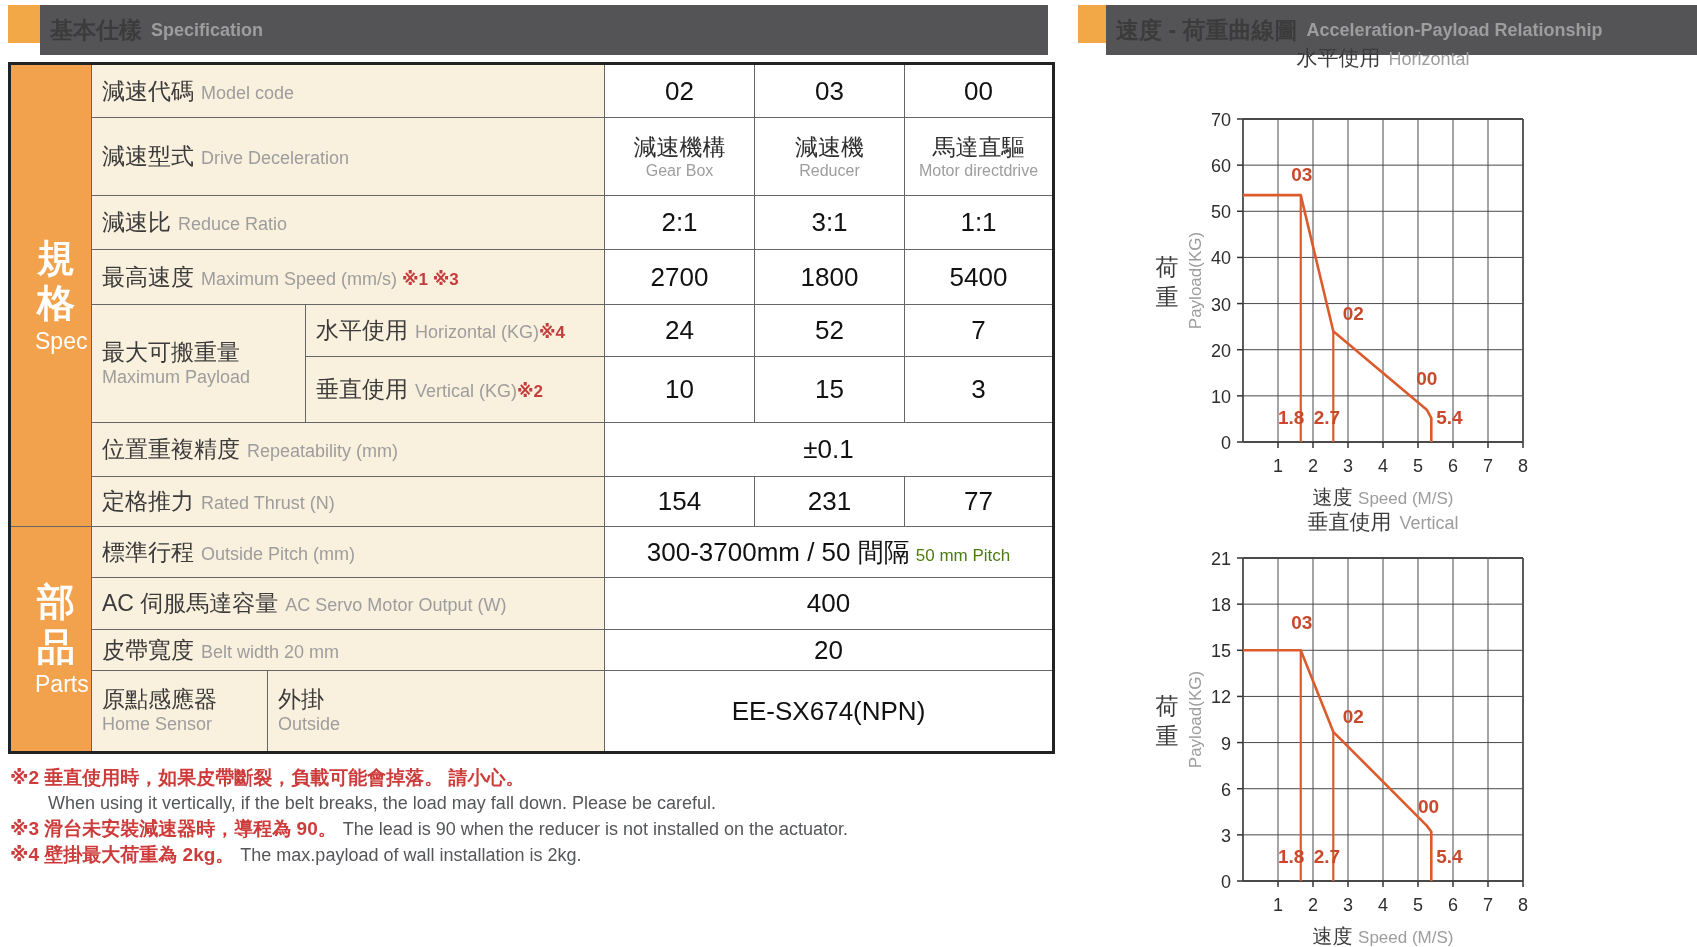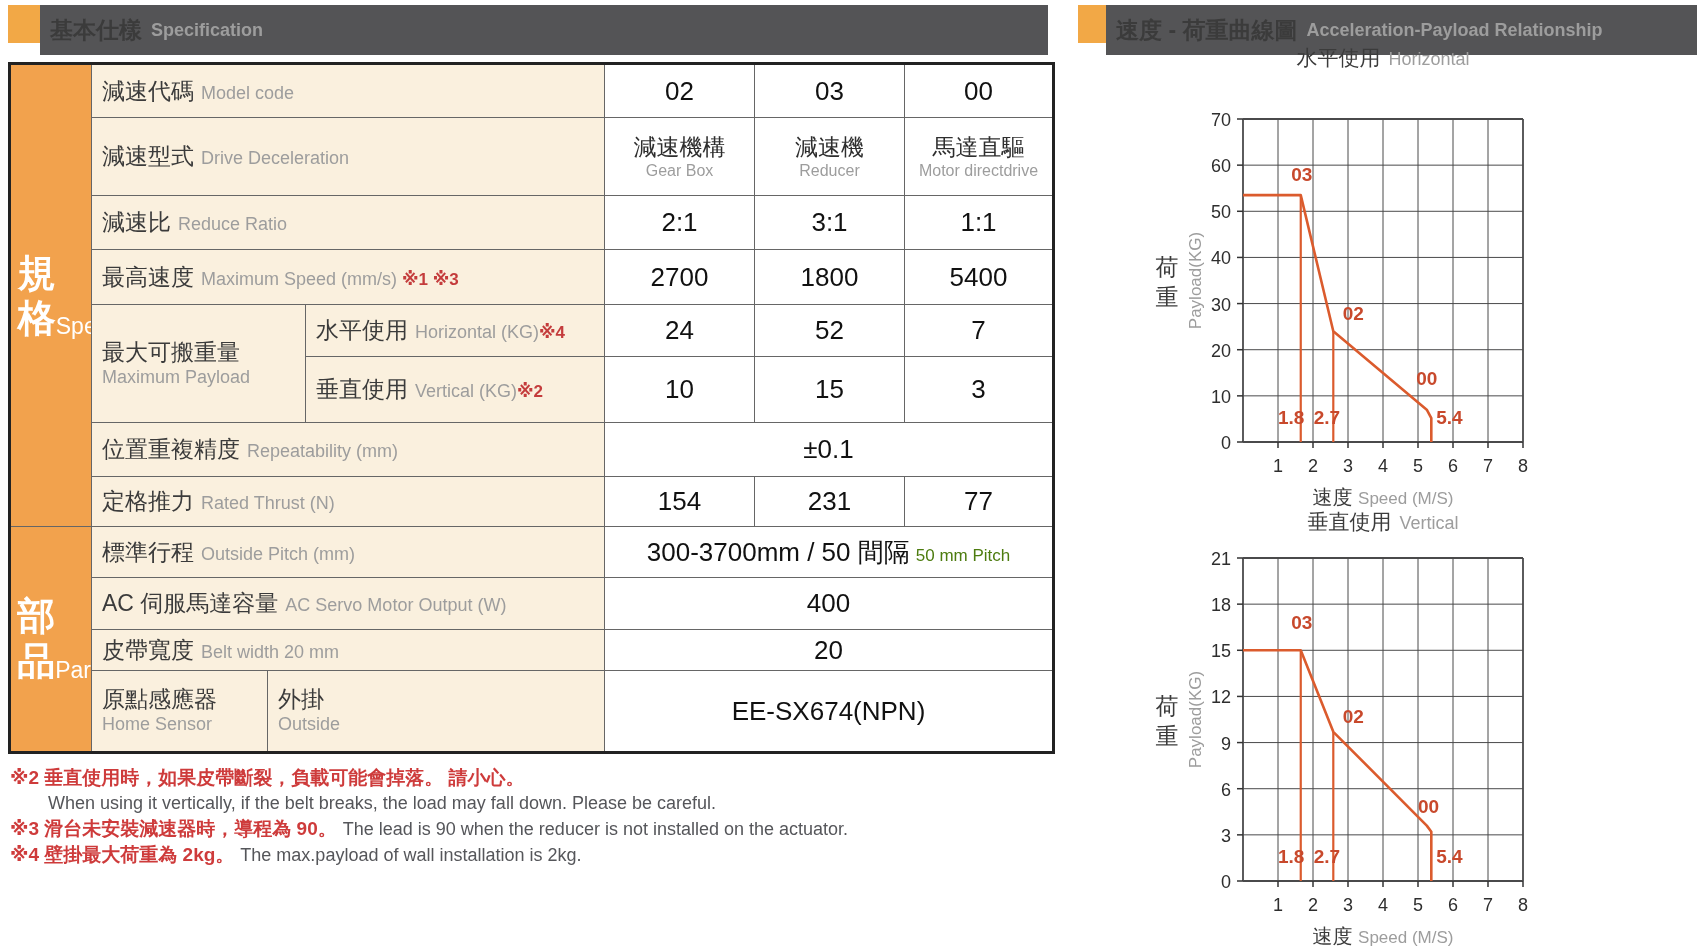--- a/index.html
+++ b/index.html
@@ -17,21 +17,21 @@
   #chart-header{left:1078px;top:5px;width:619px;}
   #chart-header .sq{width:28px;}
   #chart-header .bar{font-size:21px;}
 
   
   #spec-table{position:absolute;left:8px;top:62px;width:1044px;border-collapse:collapse;table-layout:fixed;border:3px solid #222;}
   #spec-table td{border:1px solid #666;padding:0 0 0 10px;overflow:hidden;}
   #spec-table td.band{background:#F2A24D;border-right:1px solid #666;padding:0;text-align:center;vertical-align:middle;}
   #spec-table td.label{background:#FAF0DE;vertical-align:middle;}
   #spec-table td.val{background:#fff;text-align:center;vertical-align:middle;padding:0;}
-  .band-inner{display:flex;align-items:flex-end;justify-content:center;margin-left:24px;}
+  .band-inner{display:flex;flex-direction:column;align-items:flex-start;justify-content:center;margin-left:24px;}
   .band-zh{color:#fff;font-weight:bold;font-size:38px;line-height:1.18;width:42px;word-break:break-all;text-align:center;}
   .band-en{color:#fff;font-size:23px;margin-top:2px;}
   .zh{font-size:23px;color:#3b3b3b;}
   .en{font-size:18px;color:#9d9d9d;margin-left:7px;}
   .note{font-size:17px;color:#C43C3C;font-weight:600;margin-left:5px;}
   .noteq{font-size:17px;color:#C43C3C;font-weight:600;}
   .val .num{font-size:26px;color:#111;}
   .two .vzh{display:block;font-size:23px;color:#2e2e2e;line-height:1.25;}
   .two .ven{display:block;font-size:16px;color:#9d9d9d;line-height:1.15;}
   .stack .zh{display:block;line-height:1.2;}

